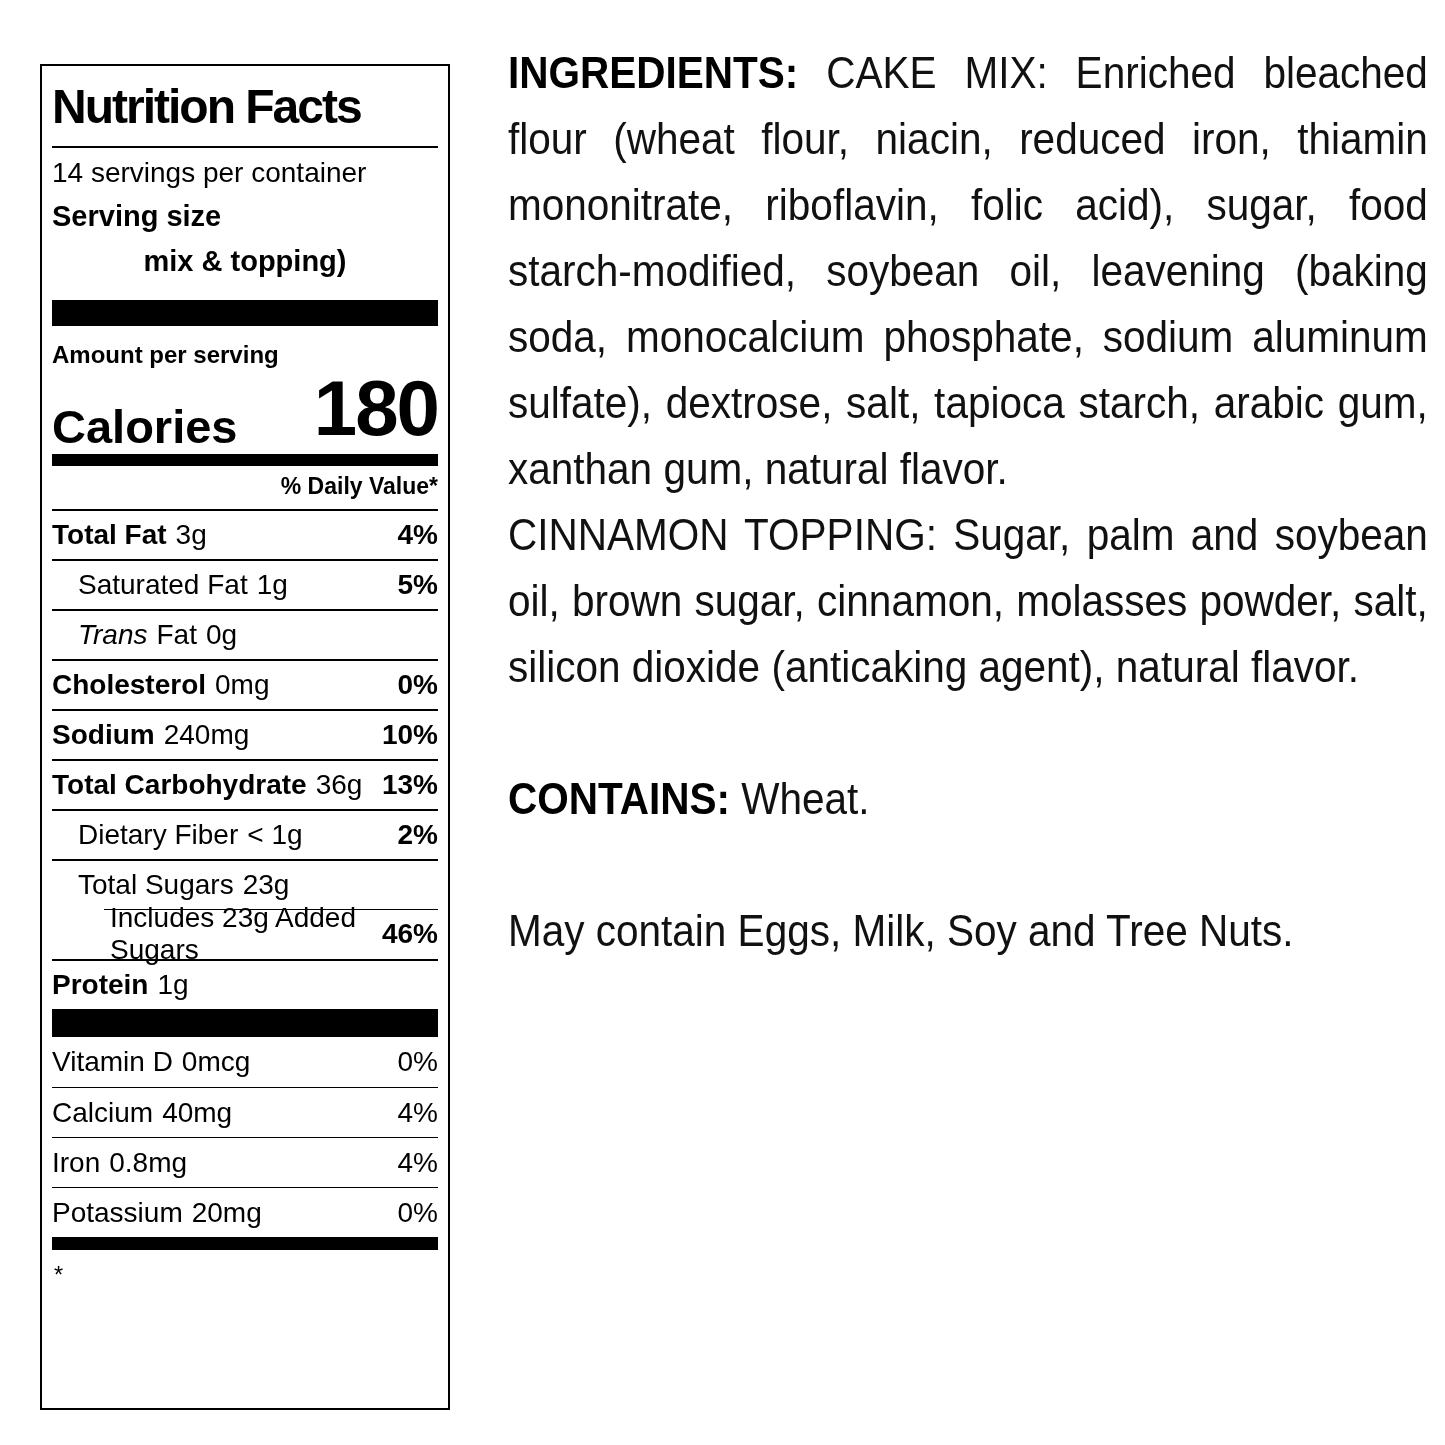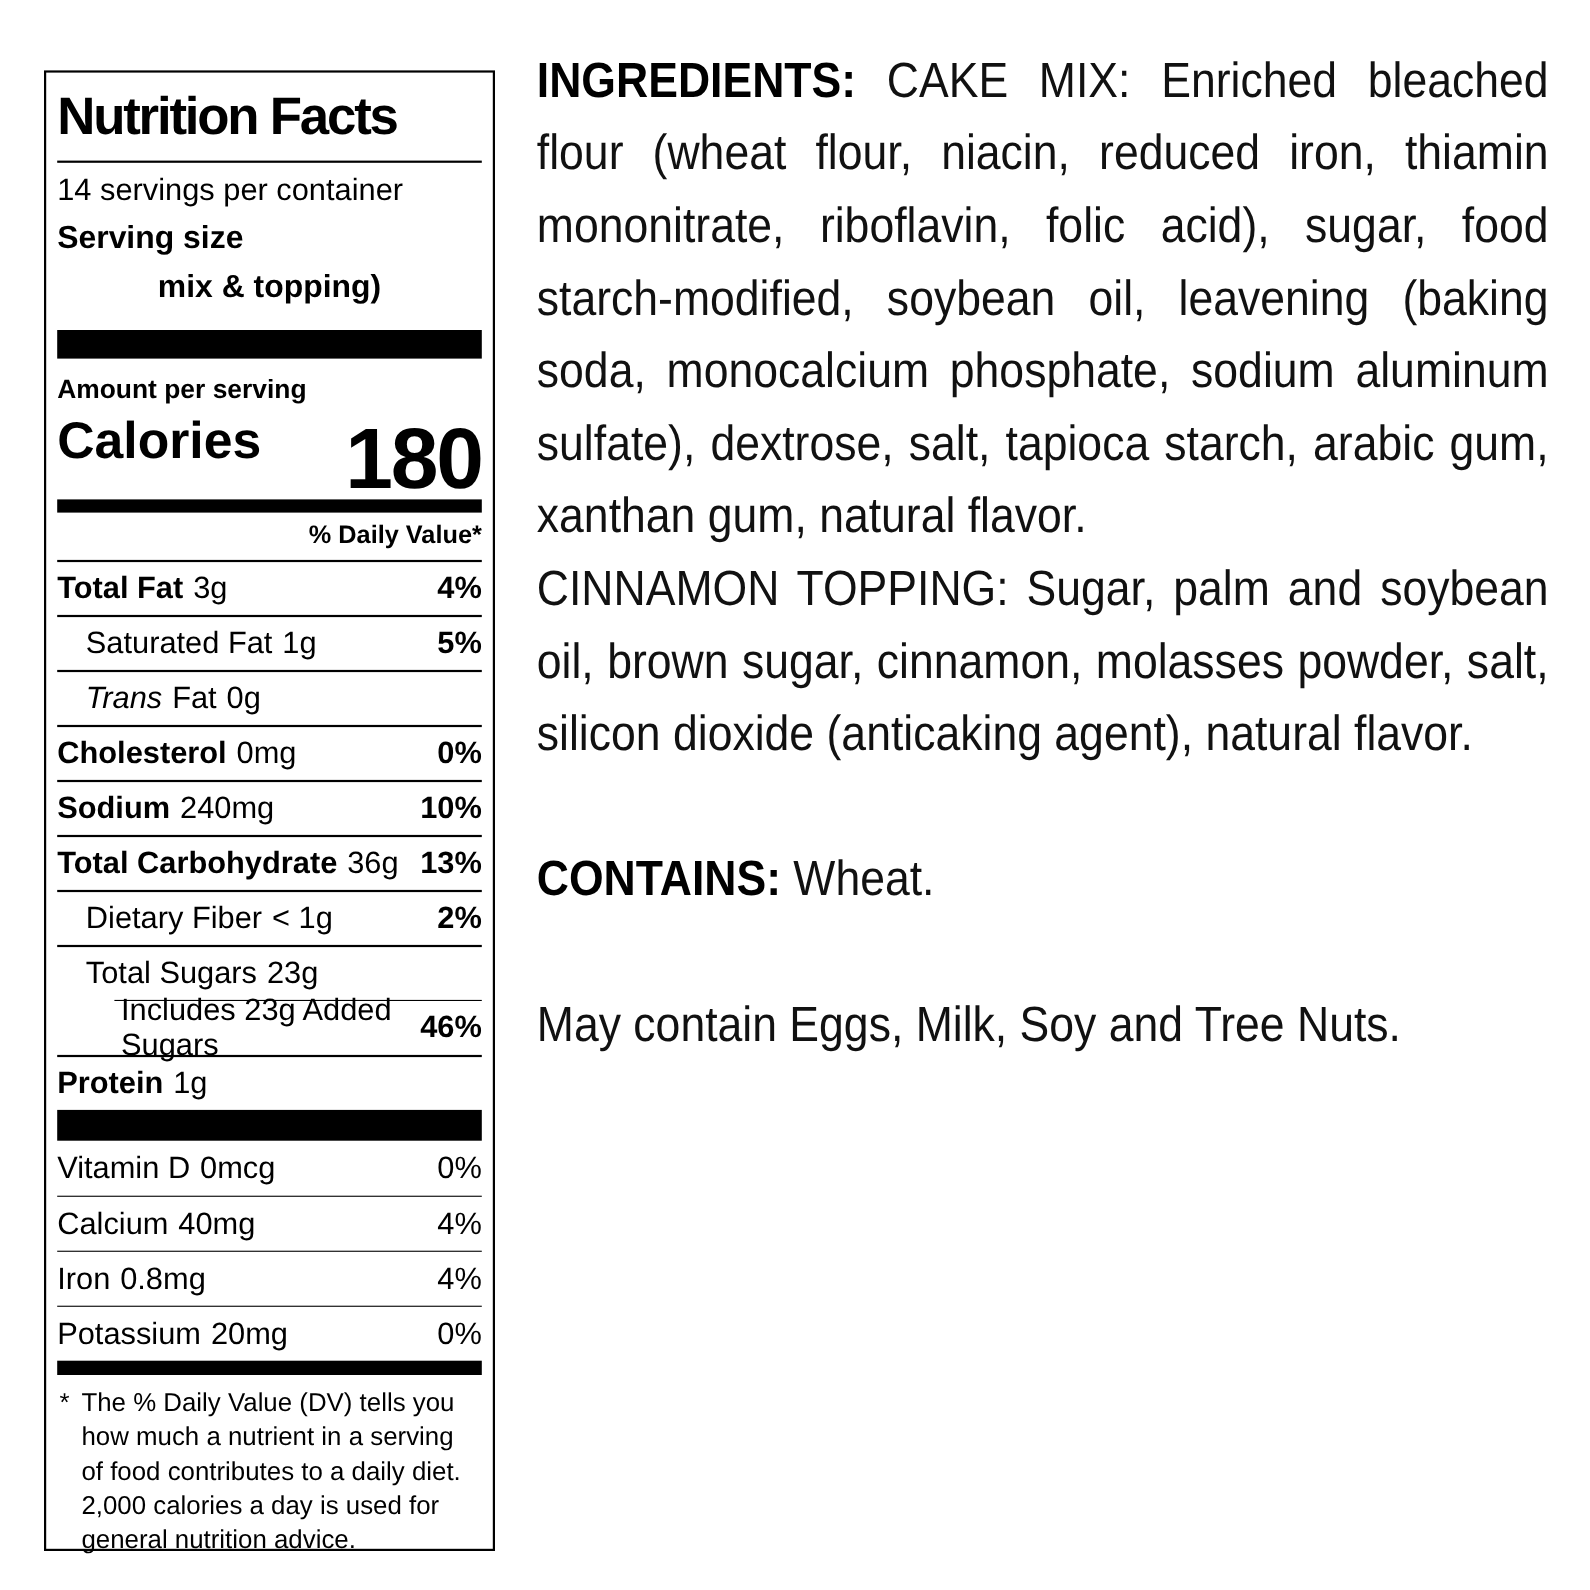--- a/index.html
+++ b/index.html
@@ -13,21 +13,21 @@
               padding-bottom:4px; border-bottom:2px solid #000; white-space:nowrap; }
   .servings { font-size:28px; line-height:42px; margin-top:4px; }
   .ss-line1 { display:flex; justify-content:space-between; font-size:29px; font-weight:700; line-height:45px; }
   .ss-line2 { text-align:center; font-size:29px; font-weight:700; line-height:45px; }
   .bar { background:#000; width:100%; }
   .bar-1 { height:26px; margin-top:16px; }
   .bar-2 { height:12px; }
   .bar-3 { height:28px; }
   .bar-4 { height:13px; }
   .amount-per { font-size:24px; font-weight:700; line-height:34px; margin-top:12px; }
-  .cal-row { display:flex; justify-content:space-between; align-items:flex-start; height:82px; }
+  .cal-row { display:flex; justify-content:space-between; align-items:flex-end; height:82px; }
   .cal-label { font-size:47px; font-weight:700; }
   .cal-value { font-size:78px; font-weight:700; letter-spacing:-2px; }
   .dv-head { text-align:right; font-size:23px; font-weight:700; padding:7px 0 9px 0; }
   .row { display:flex; align-items:center; font-size:28px; height:50px; border-top:2px solid #000000; }
   .row .nm { font-weight:700; }
   .row .nm.reg { font-weight:400; }
   .row .amt { margin-left:9px; font-weight:400; }
   .row .dv { margin-left:auto; font-weight:700; }
   .ind1 { padding-left:26px; }
   .ind2 { padding-left:58px; }
@@ -36,21 +36,21 @@
   .ital { font-style:italic; font-weight:400; }
   .vrow { display:flex; align-items:center; font-size:28px; height:50px; }
   .vrow + .vrow { border-top:1px solid #000; }
   .vrow .dv { margin-left:auto; font-weight:400; }
   .vrow .amt { margin-left:9px; }
   .footnote { display:flex; font-size:23.5px; line-height:31px; padding:10px 2px 0 2px; }
   .fn-star { width:20px; flex:0 0 20px; }
   .fn-text { flex:1; }
 
   
-  .right-col { position:absolute; left:488px; top:40px; width:920px; }
+  .right-col { position:absolute; left:508px; top:40px; width:920px; }
   .cond { width:1022px; transform:scaleX(0.9); transform-origin:0 0; }
   .para { font-size:45px; line-height:66px; text-align:justify; color:#111; }
   .para .lead { font-weight:700; color:#000; }
   .line { font-size:45px; line-height:66px; color:#111; }
   .mt-gap { margin-top:66px; }
   .contains .lead { font-weight:700; color:#000; }
 </style>
 </head>
 <body>
 
@@ -144,21 +144,20 @@
     <div class="vrow">
       <span>Potassium</span>
       <span class="amt">20mg</span>
       <span class="dv">0%</span>
     </div>
 
     <div class="bar bar-4"></div>
 
     <div class="footnote">
       <span class="fn-star">*</span>
-      <span class="fn-text">The % Daily Value (DV) tells you how much a nutrient in a serving of food contributes to a daily diet. 2,000 calories a day is used for general nutrition advice.</span>
     </div>
   </div>
 
   <div class="right-col">
     <div class="cond">
       <p class="para"><span class="lead">INGREDIENTS:</span><span> CAKE MIX: Enriched bleached flour (wheat flour, niacin, reduced iron, thiamin mononitrate, riboflavin, folic acid), sugar, food starch-modified, soybean oil, leavening (baking soda, monocalcium phosphate, sodium aluminum sulfate), dextrose, salt, tapioca starch, arabic gum, xanthan gum, natural flavor.</span></p>
       <p class="para">CINNAMON TOPPING: Sugar, palm and soybean oil, brown sugar, cinnamon, molasses powder, salt, silicon dioxide (anticaking agent), natural flavor.</p>
       <p class="line mt-gap contains"><span class="lead">CONTAINS:</span><span> Wheat.</span></p>
       <p class="line mt-gap">May contain Eggs, Milk, Soy and Tree Nuts.</p>
     </div>

